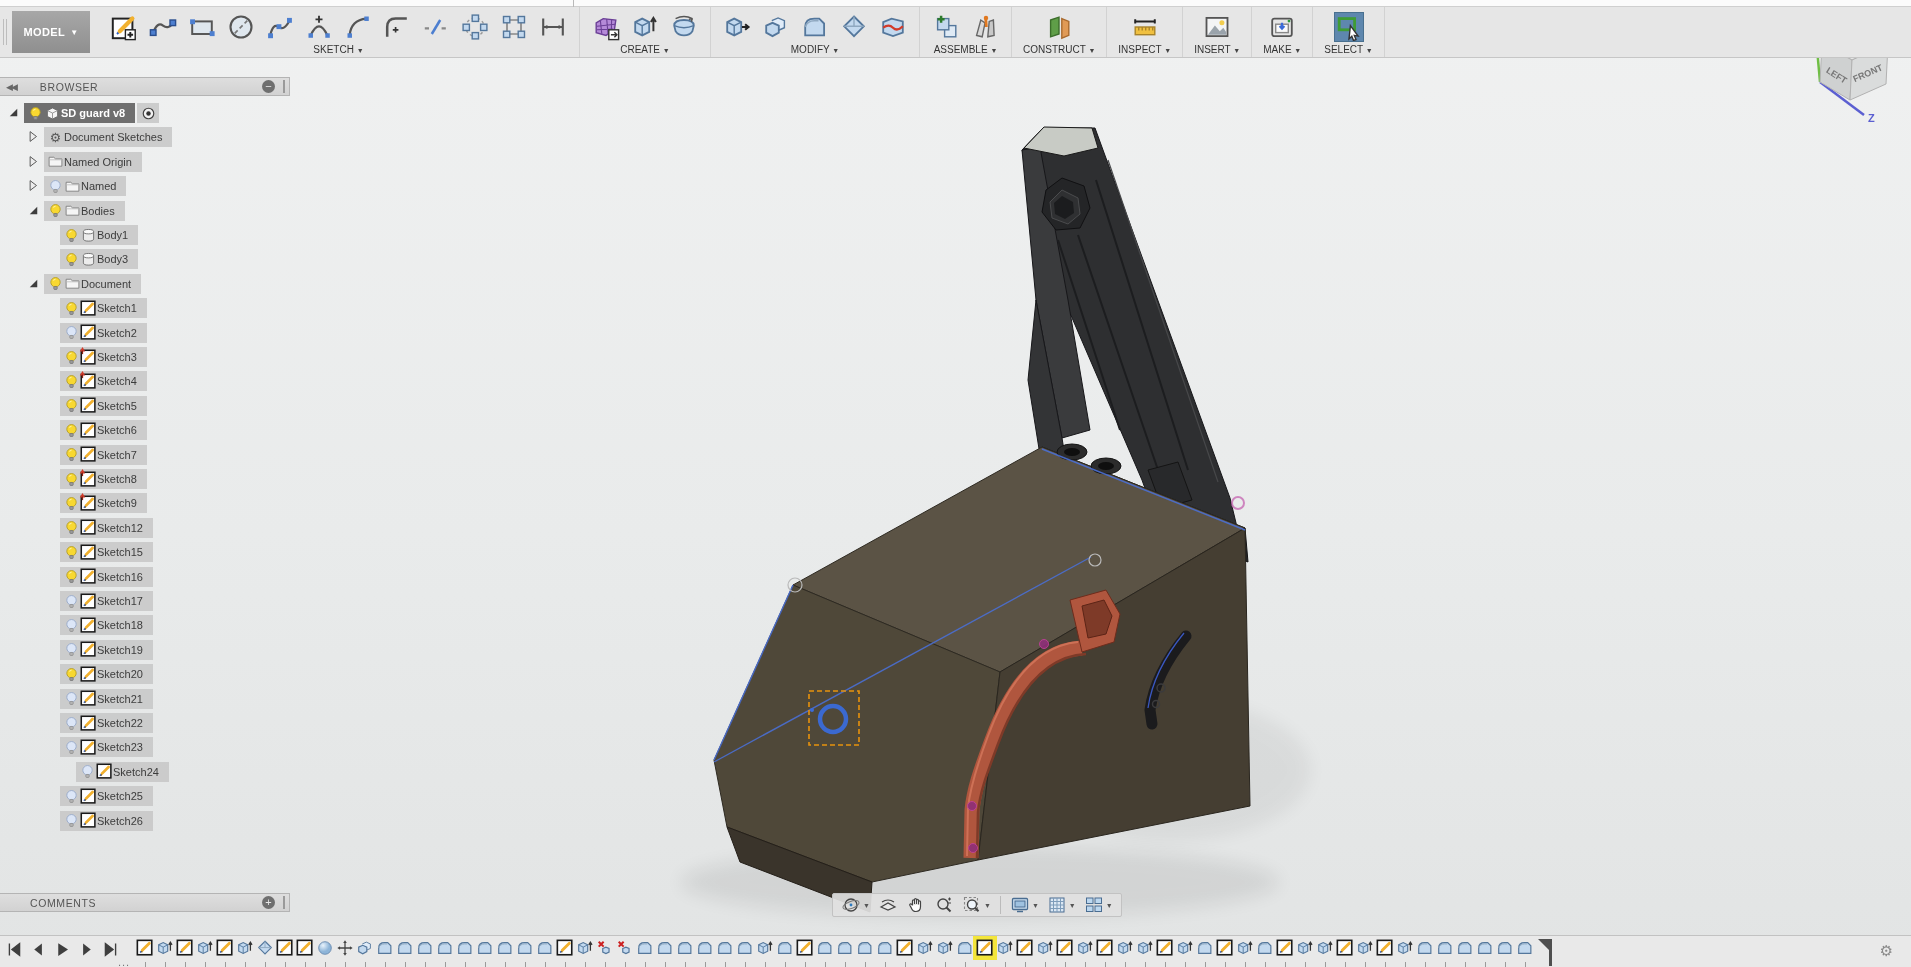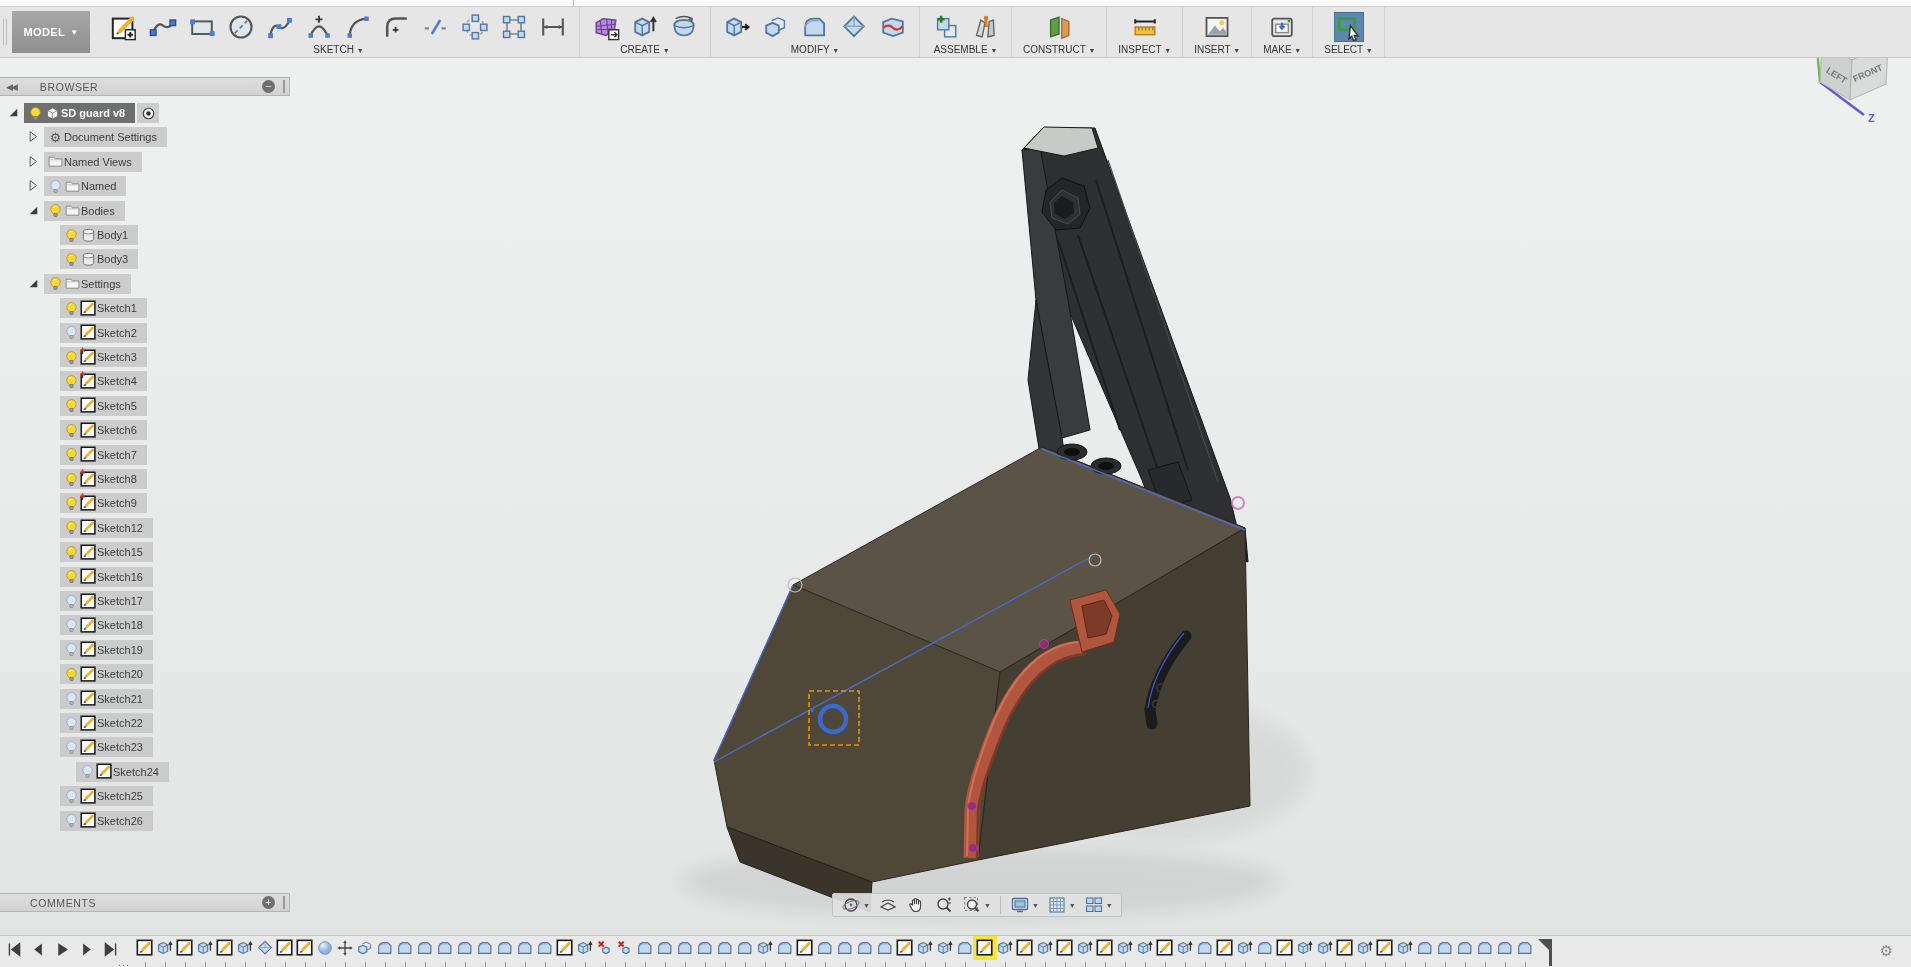--- a/index.html
+++ b/index.html
@@ -449,37 +449,37 @@
           <svg width="15" height="15" viewBox="0 0 20 20">
             <path d="M5.5 3.5 L14 10 L5.5 16.5 Z" fill="#ececec" stroke="#555" stroke-width="1.3"></path>
           </svg>
         </span>
         <span class="box">
           <span class="ic">
             <svg width="17" height="17" viewBox="0 0 20 20">
               <text x="10" y="15" font-size="15" text-anchor="middle" fill="#555">⚙</text>
             </svg>
           </span>
-          <span class="lbl">Document Settings</span>
+          <span class="lbl">Document Sketches</span>
         </span>
       </div>
       <div class="trow" style="top: 51.8px; left: 26px;">
         <span class="tri">
           <svg width="15" height="15" viewBox="0 0 20 20">
             <path d="M5.5 3.5 L14 10 L5.5 16.5 Z" fill="#ececec" stroke="#555" stroke-width="1.3"></path>
           </svg>
         </span>
         <span class="box">
           <span class="ic">
             <svg width="17" height="17" viewBox="0 0 20 20">
               <path d="M2.5 5 h5.5 l2 2 h7.5 v8.5 h-15 Z" fill="#f5f5f5" stroke="#777"></path>
               <path d="M2.5 8 h15" stroke="#bbb"></path>
             </svg>
           </span>
-          <span class="lbl">Named Views</span>
+          <span class="lbl">Named Origin</span>
         </span>
       </div>
       <div class="trow" style="top: 76.2px; left: 26px;">
         <span class="tri">
           <svg width="15" height="15" viewBox="0 0 20 20">
             <path d="M5.5 3.5 L14 10 L5.5 16.5 Z" fill="#ececec" stroke="#555" stroke-width="1.3"></path>
           </svg>
         </span>
         <span class="box">
           <span class="ic">
@@ -569,21 +569,21 @@
               <path d="M7.5 6.5 q1 -1.5 2.5 -1.5" stroke="#fdf2a8" stroke-width="1.4" fill="none"></path>
               <rect x="8" y="13.5" width="4" height="3.5" rx="1" fill="#9a9a9a" stroke="#777"></rect>
             </svg>
           </span>
           <span class="ic">
             <svg width="17" height="17" viewBox="0 0 20 20">
               <path d="M2.5 5 h5.5 l2 2 h7.5 v8.5 h-15 Z" fill="#f5f5f5" stroke="#777"></path>
               <path d="M2.5 8 h15" stroke="#bbb"></path>
             </svg>
           </span>
-          <span class="lbl">Settings</span>
+          <span class="lbl">Document</span>
         </span>
       </div>
       <div class="trow" style="top: 198.2px; left: 60px;">
         <span class="box">
           <span class="ic">
             <svg width="17" height="17" viewBox="0 0 20 20">
               <circle cx="10" cy="8.5" r="5.5" fill="#f8d831" stroke="#b09a23"></circle>
               <path d="M7.5 6.5 q1 -1.5 2.5 -1.5" stroke="#fdf2a8" stroke-width="1.4" fill="none"></path>
               <rect x="8" y="13.5" width="4" height="3.5" rx="1" fill="#9a9a9a" stroke="#777"></rect>
             </svg>

